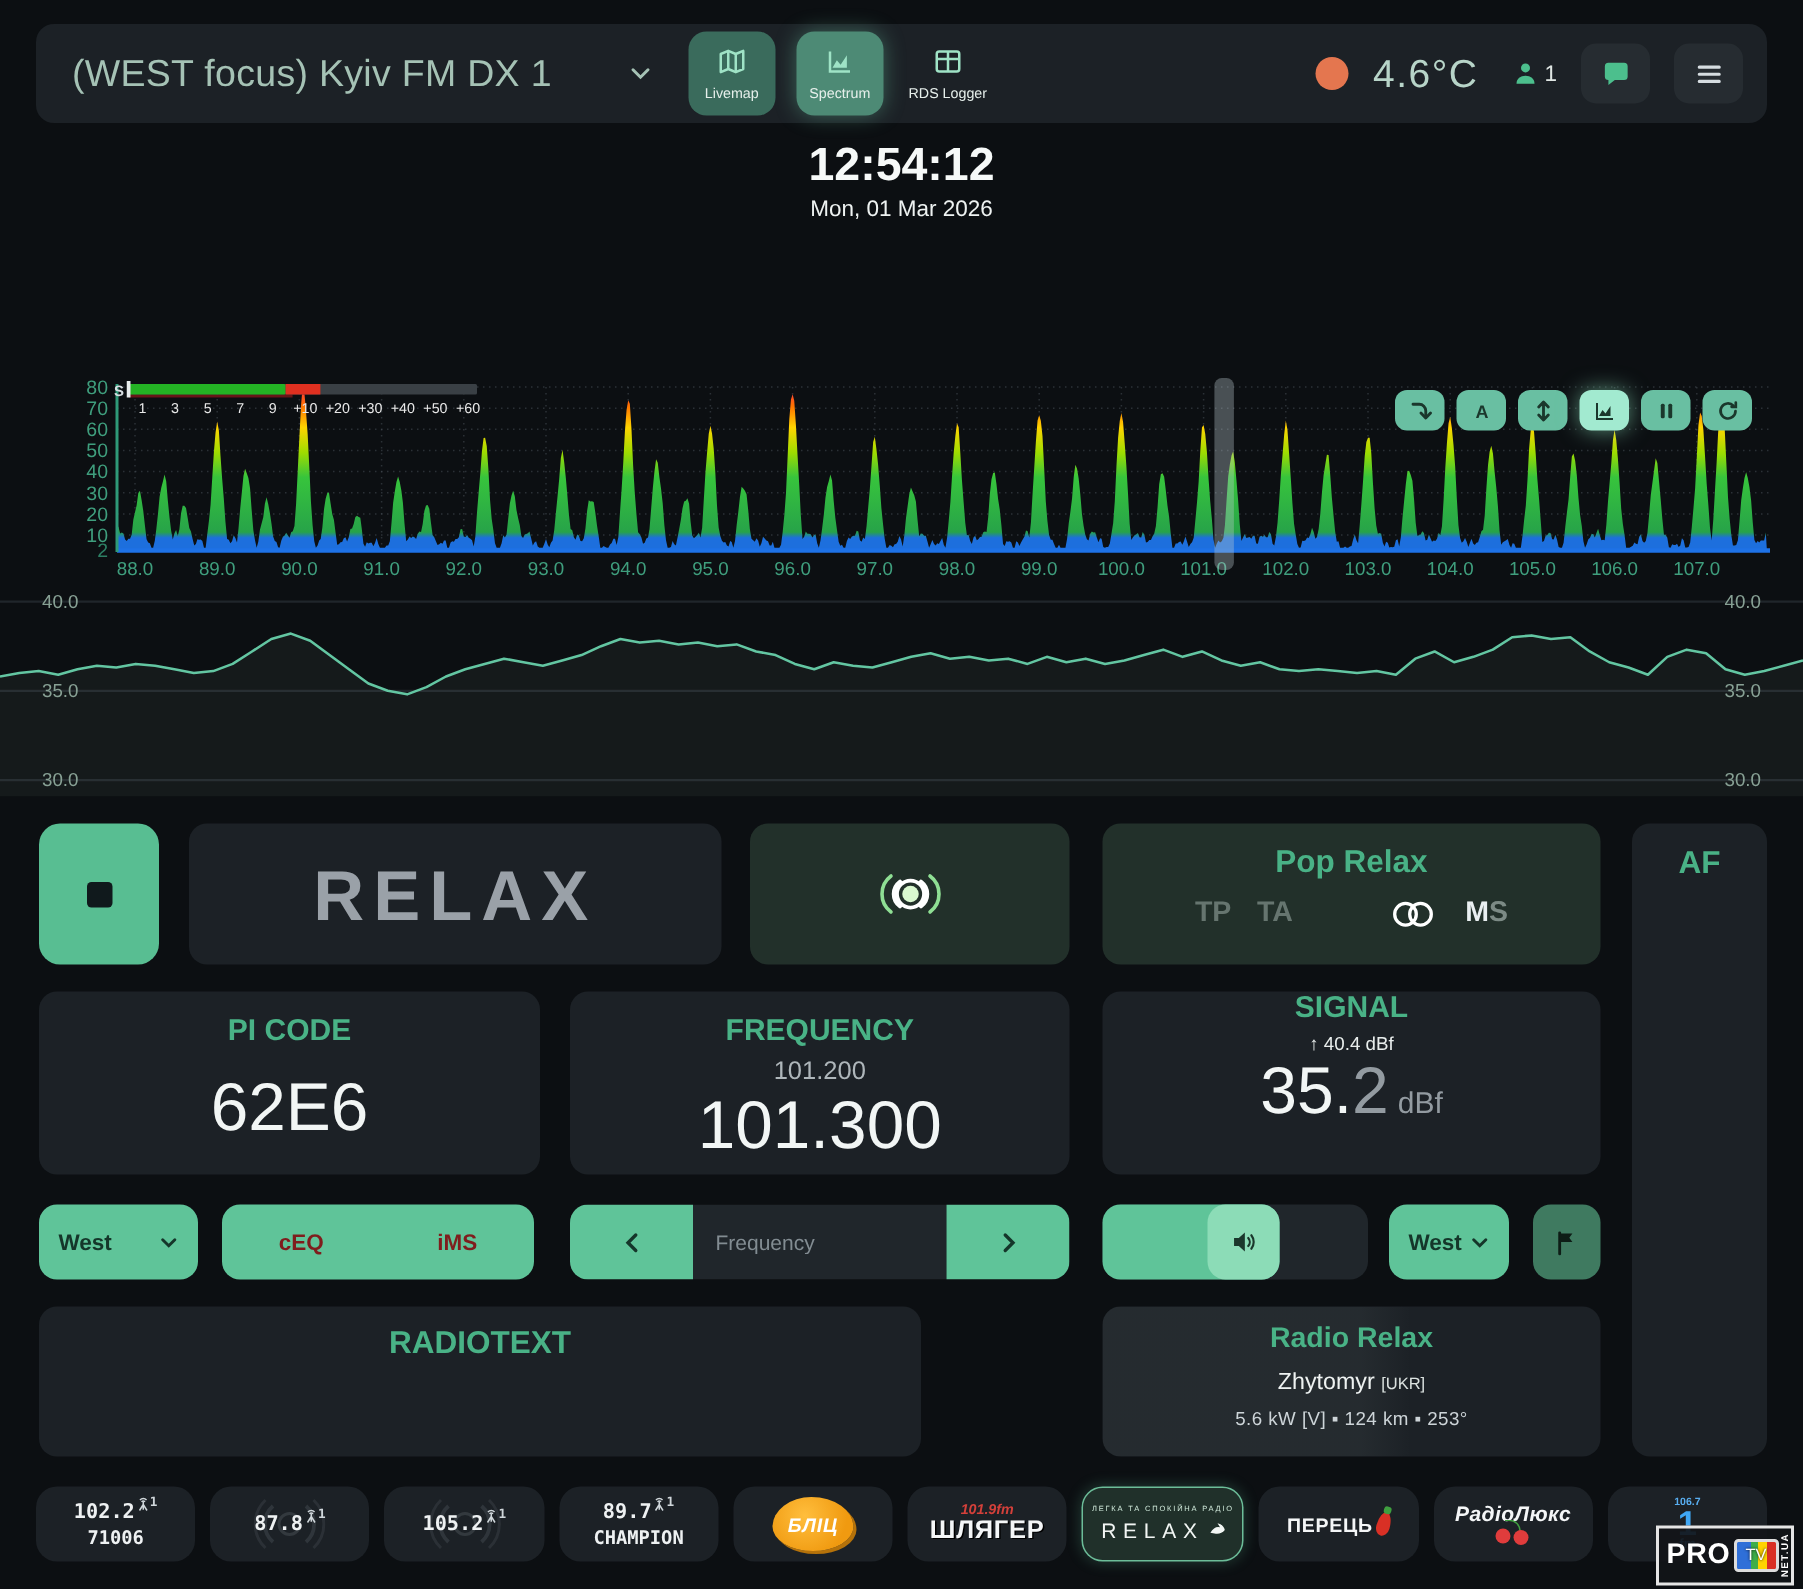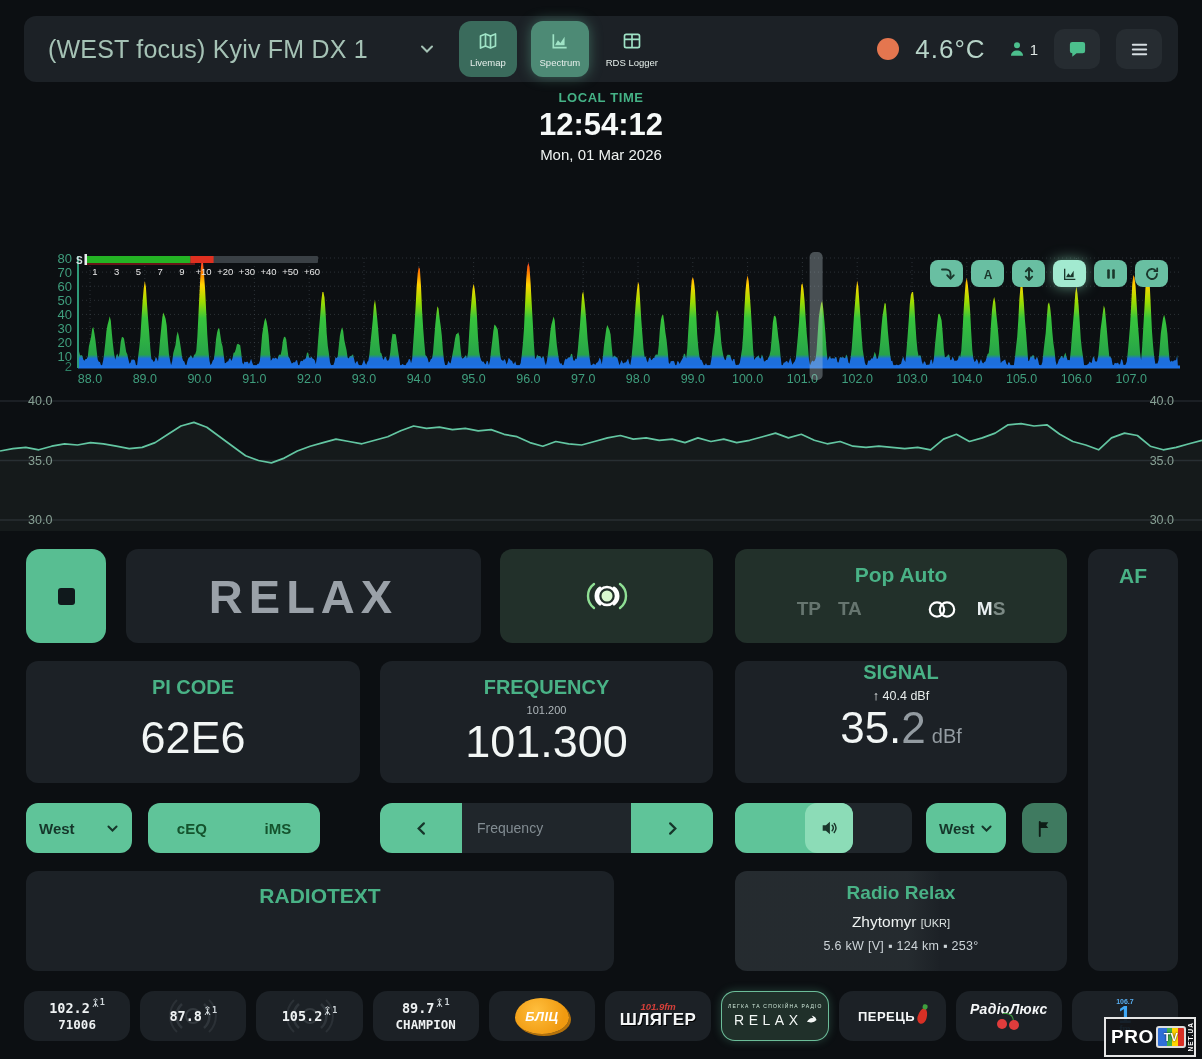--- a/index.html
+++ b/index.html
@@ -69,36 +69,36 @@
   .dim{color:#66756f;}
   .flagrow .sp{width:30px;}
   .ms-m{color:#e9eff1;} .ms-s{color:#7c8a85;}
   .af-panel{left:1088px;top:549px;width:90px;height:422px;text-align:center;padding-top:15px;}
   .af-text{font-size:21px;}
 
   .pi-panel{left:26px;top:661px;width:334px;height:122px;text-align:center;padding-top:15px;}
   .big-label{font-size:20px;}
   .pi-value{font-size:45px;color:#f2f6f5;margin-top:13px;}
   .freq-panel{left:380px;top:661px;width:333px;height:122px;text-align:center;padding-top:15px;}
-  .freq-prev{font-size:11px;color:#aeb6ba;margin-top:5px;}
+  .freq-prev{font-size:17px;color:#aeb6ba;margin-top:5px;}
   .freq-value{font-size:45px;color:#f2f6f5;margin-top:0px;}
   .sig-panel{left:735px;top:661px;width:332px;height:122px;text-align:center;}
   .sig-peak{font-size:12.5px;color:#e8edec;margin-top:5px;}
   .sig-row{margin-top:0px;}
   .sig-main{font-size:44px;color:#f2f6f5;}
   .sig-frac{font-size:44px;color:#939ba1;}
   .sig-unit{font-size:20px;color:#939ba1;margin-left:6px;}
 
   
   .ctl{position:absolute;top:803px;height:50px;border-radius:12px;box-sizing:border-box;}
   .select{background:#5fc499;display:flex;align-items:center;justify-content:space-between;
     padding:0 13px;color:#15362a;font-weight:700;font-size:15px;cursor:pointer;}
   .select svg{width:13px;height:13px;color:#15362a;}
-  .eq-pill{left:148px;width:172px;background:#5fc499;display:flex;align-items:center;justify-content:space-around;
-    color:#14532d;font-weight:700;font-size:15px;}
+  .eq-pill{left:148px;width:208px;background:#5fc499;display:flex;align-items:center;justify-content:space-around;
+    color:#7f1d1d;font-weight:700;font-size:15px;}
   .eq-pill span{cursor:pointer;}
   .tuner{left:380px;width:333px;display:flex;overflow:hidden;border-radius:12px;}
   .tunbtn{width:82px;background:#5fc499;border:none;cursor:pointer;display:flex;align-items:center;justify-content:center;}
   .tunbtn svg{width:15px;height:15px;color:#15362a;}
   .tuner input{flex:1;background:#20262b;border:none;outline:none;color:#e8edec;font-size:14px;
     padding:0 15px;font-family:"Liberation Sans",sans-serif;min-width:0;}
   .tuner input::placeholder{color:#828c92;}
   .volume{left:735px;width:177px;background:#20262b;position:absolute;}
   .vol-fill{position:absolute;left:0;top:0;height:100%;width:118px;background:#5fc499;border-radius:12px;}
   .vol-knob{position:absolute;left:70px;top:0;width:48px;height:100%;background:#8cdcb7;border-radius:12px;
@@ -156,21 +156,21 @@
   .one-main{font-size:23px;color:#3fa7f5;font-weight:800;line-height:.9;}
   .one-sub{font-size:9px;color:#3fa7f5;font-weight:700;line-height:1;}
 
   
   .watermark{position:absolute;left:1104px;top:1017px;width:92px;height:40px;border:2px solid #e5e5e5;
     background:rgba(18,21,24,.92);box-sizing:border-box;display:flex;align-items:center;z-index:5;}
   .wm-pro{font-size:19px;font-weight:800;color:#fff;margin-left:5px;letter-spacing:.5px;}
   .wm-tv{width:30px;height:22px;border:2px solid #ddd;border-radius:3px;margin-left:2px;position:relative;
     background:linear-gradient(90deg,#2f6fd8 0 35%,#3fae49 35% 55%,#ffd400 55% 78%,#d93025 78%);box-sizing:border-box;}
   .wm-tv span{position:absolute;inset:0;display:flex;align-items:center;justify-content:center;
-    color:#fff;font-size:11px;font-weight:700;text-shadow:0 0 2px #000;}
+    color:#fff;font-size:11px;font-weight:400;text-shadow:0 0 2px #000;}
   .wm-side{writing-mode:vertical-rl;transform:rotate(180deg);font-size:6.5px;color:#fff;font-weight:700;
     letter-spacing:1px;margin-left:1px;}
 </style>
 </head>
 <body>
 
 <header class="topbar">
   <div class="title-wrap">
     <span class="title-text">(WEST focus) Kyiv FM DX 1</span>
     <span class="flag"><span class="b"></span><span class="y"></span></span>
@@ -218,21 +218,20 @@
     </button>
     <button class="iconbtn">
       <svg class="menu-svg" viewBox="0 0 20 20">
           <path d="M3 5h14M3 10h14M3 15h14" stroke="currentColor" stroke-width="2.2" stroke-linecap="round"></path>
         </svg>
     </button>
   </div>
 </header>
 
 <div class="clock">
-  <div class="lbl">LOCAL TIME</div>
   <div class="time">12:54:12</div>
   <div class="date">Mon, 01 Mar 2026</div>
 </div>
 
 <div class="spectrum-section">
   <svg id="spectrum-svg" width="1154" height="140" viewBox="0 0 1154 140">
       <defs>
         <linearGradient id="specgrad" x1="0" y1="0" x2="0" y2="1">
           <stop offset="0" stop-color="#ff2a4d"></stop>
           <stop offset="0.12" stop-color="#ff7300"></stop>
@@ -402,21 +401,21 @@
     <path d="M13 8 a15 15 0 0 0 0 24" fill="none" stroke="#8fdf94" stroke-width="2.4" stroke-linecap="round"></path>
     <path d="M19 12 a10 10 0 0 0 0 16" fill="none" stroke="#ffffff" stroke-width="3" stroke-linecap="round"></path>
     <path d="M39 8 a15 15 0 0 1 0 24" fill="none" stroke="#8fdf94" stroke-width="2.4" stroke-linecap="round"></path>
     <path d="M33 12 a10 10 0 0 1 0 16" fill="none" stroke="#ffffff" stroke-width="3" stroke-linecap="round"></path>
     <circle cx="26" cy="20" r="9" fill="none" stroke="#ffffff" stroke-width="2.5"></circle>
     <circle cx="26" cy="20" r="5.5" fill="#d9f8cf"></circle>
   </svg>
 </div>
 
 <div class="panel gpanel pty-panel">
-  <div class="pty-text glabel">Pop Auto</div>
+  <div class="pty-text glabel">Pop Relax</div>
   <div class="flagrow">
     <span class="dim">TP</span>
     <span class="dim">TA</span>
     <span class="sp"></span>
     <svg width="34" height="19" viewBox="0 0 34 19">
       <circle cx="11" cy="9.5" r="7.2" fill="none" stroke="#ffffff" stroke-width="2.2"></circle>
       <circle cx="21" cy="9.5" r="7.2" fill="none" stroke="#ffffff" stroke-width="2.2"></circle>
     </svg>
     <span><span class="ms-m">M</span><span class="ms-s">S</span></span>
   </div>

